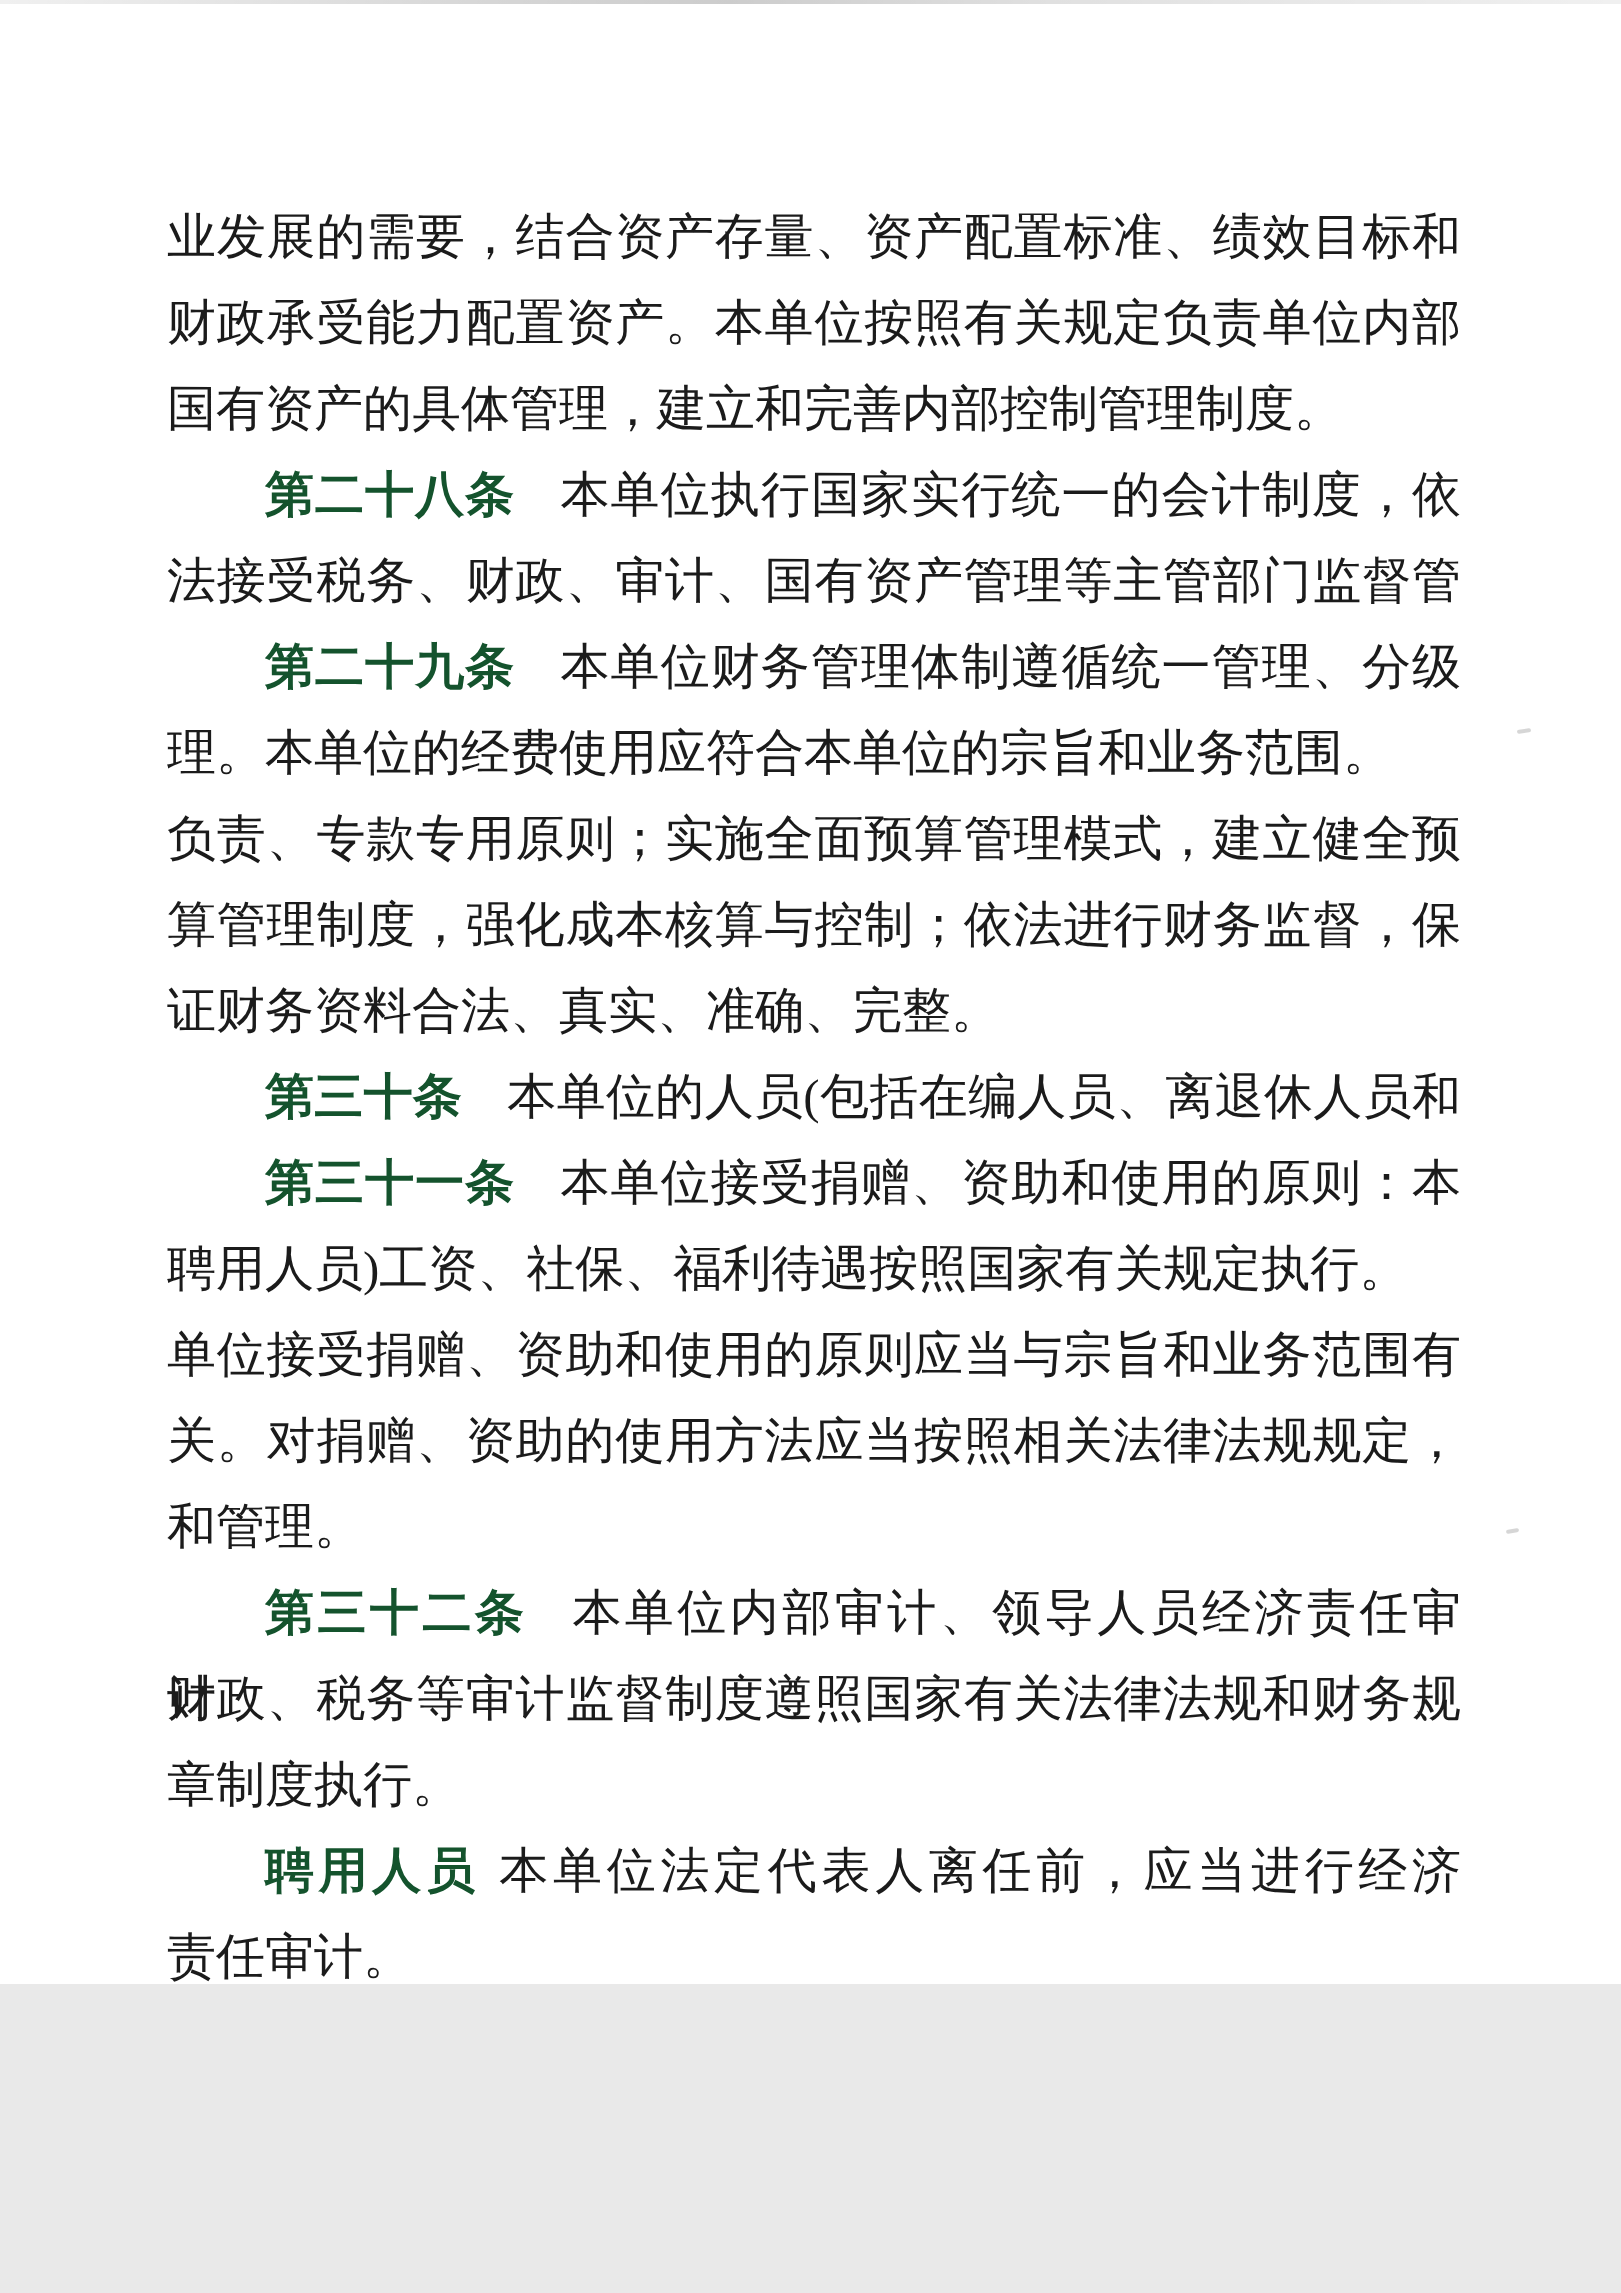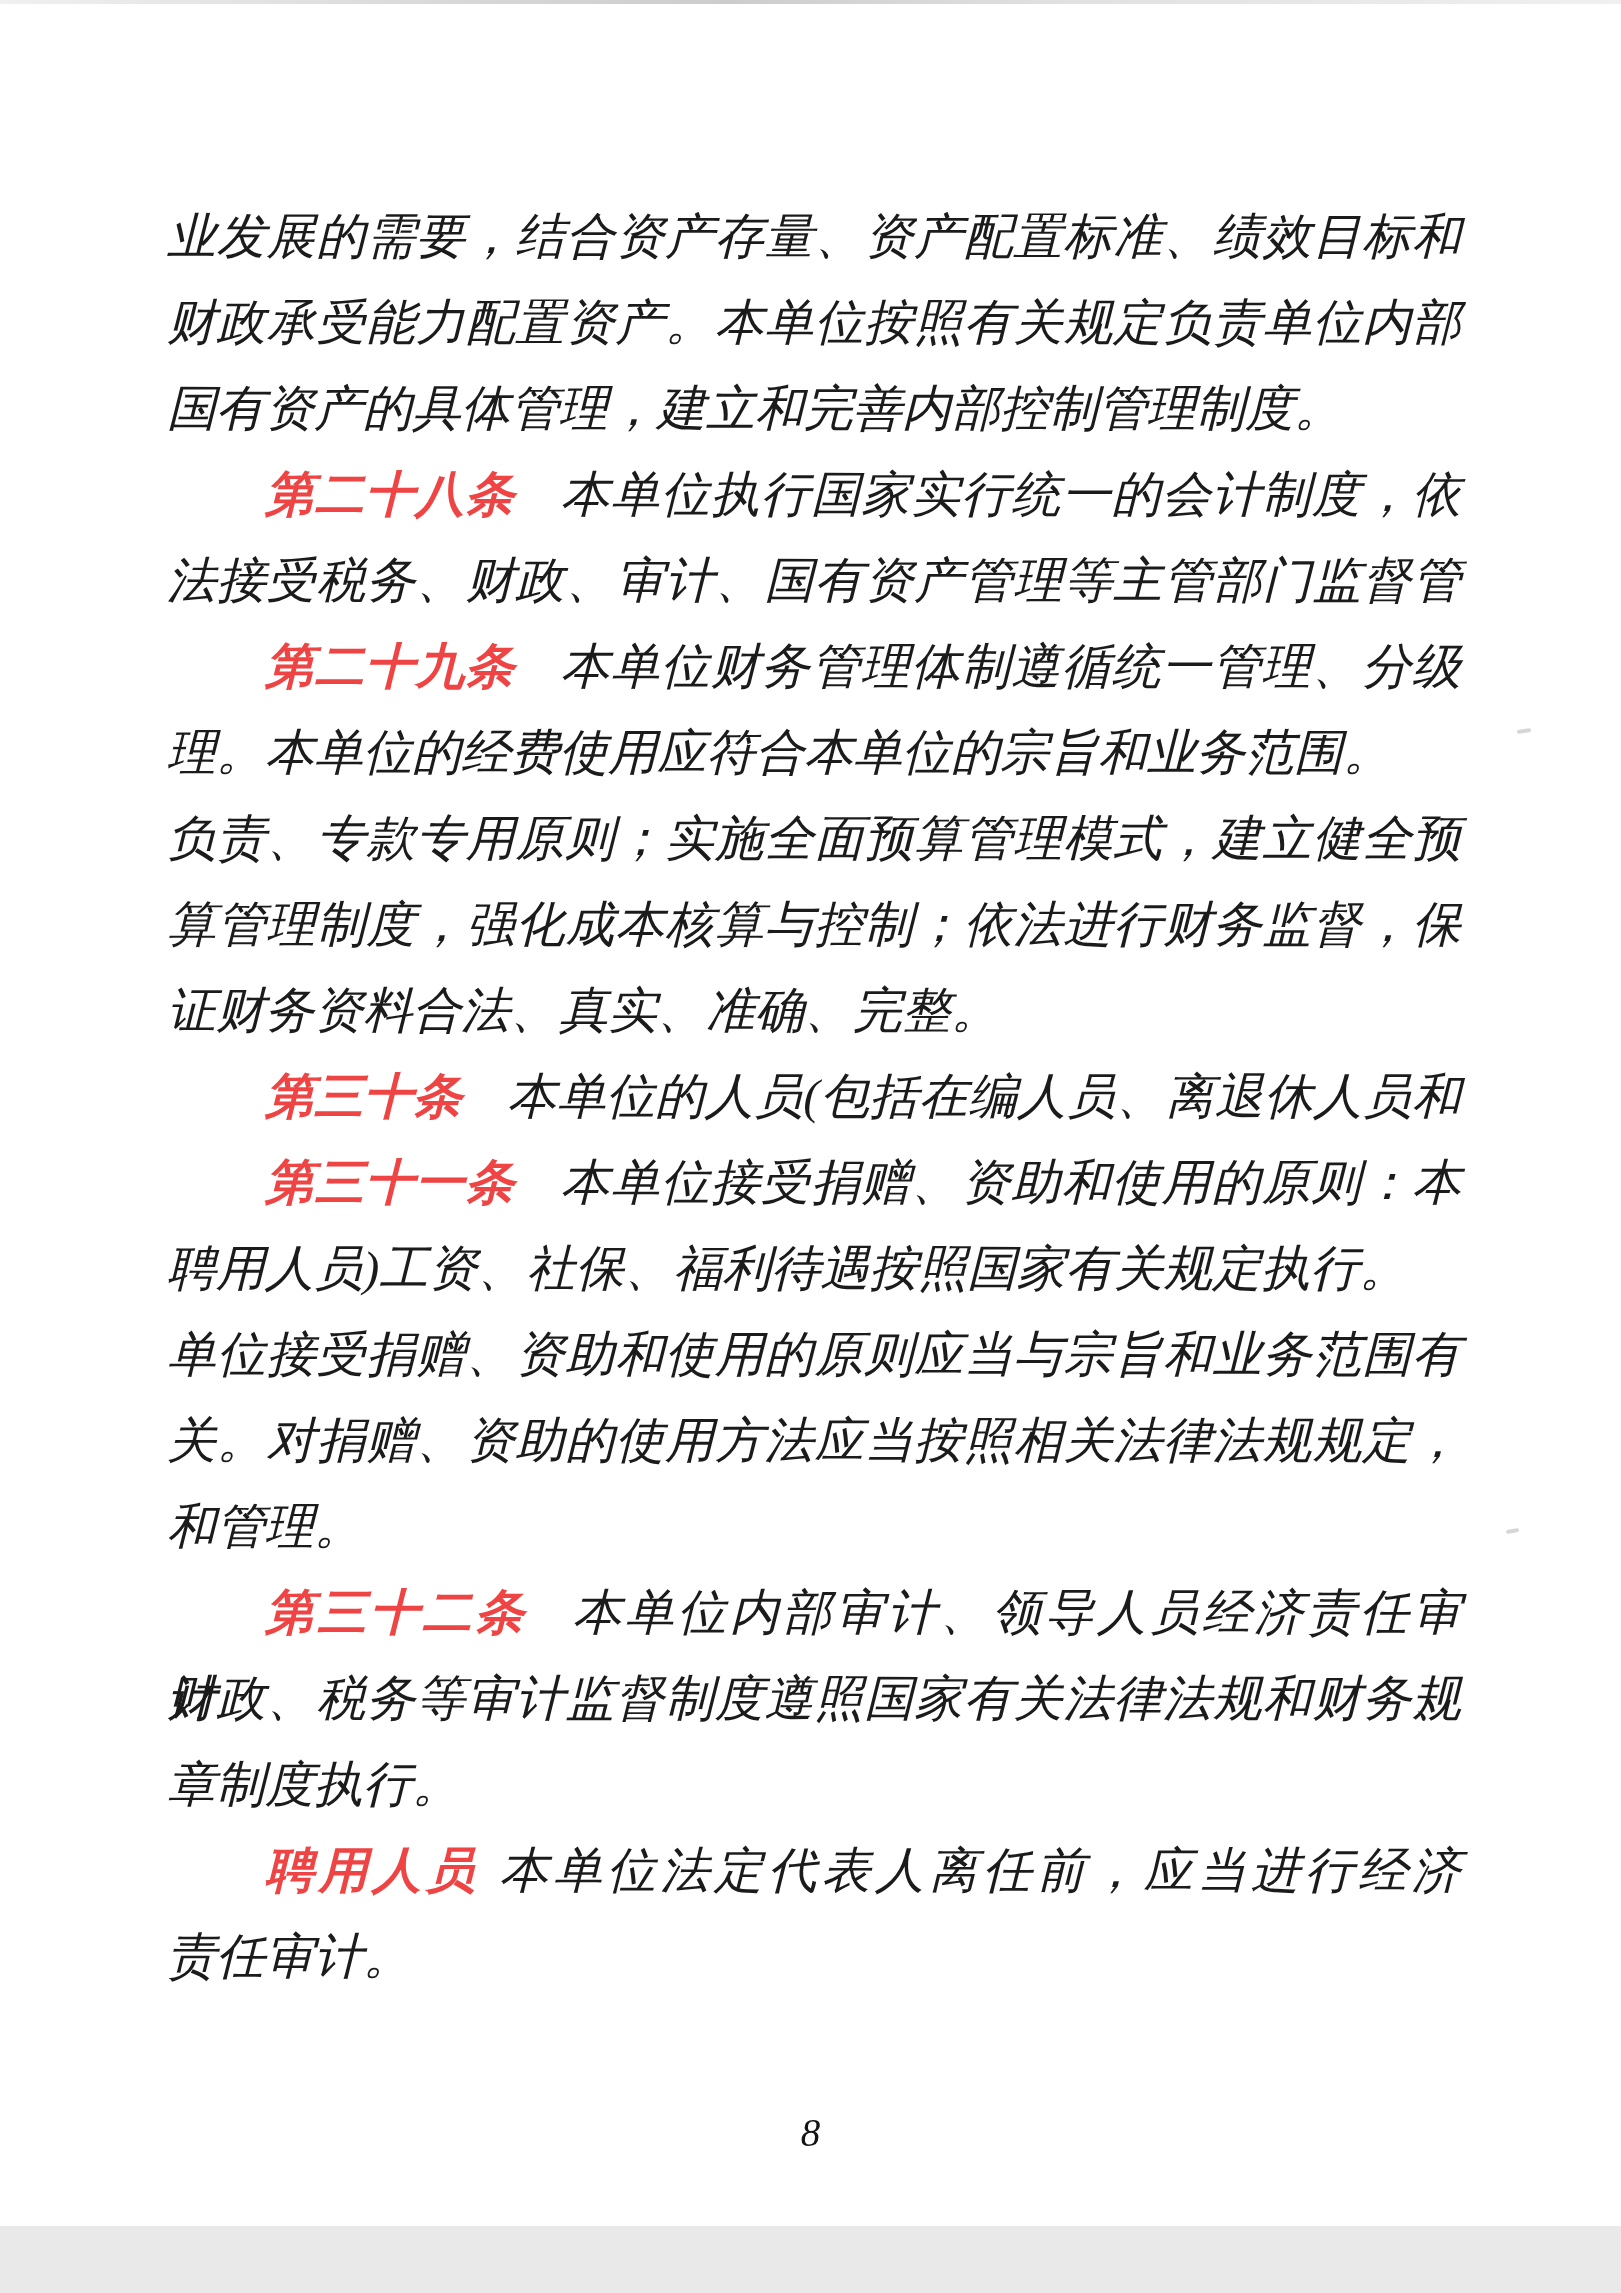--- a/index.html
+++ b/index.html
@@ -3,26 +3,25 @@
 <meta charset="utf-8">
 <style>
   html, body {
     margin: 0;
     padding: 0;
     background: #e9e9e9;
   }
   .page {
     position: relative;
     width: 1621px;
-    height: 2226px;
+    height: 1984px;
     margin: 0 auto;
     background: #ffffff;
     overflow: hidden;
     font-family: "Liberation Serif", "DejaVu Serif", serif;
-    font-style: italic;
   }
   
   .top-scan-line {
     position: absolute;
     top: 0; left: 0; right: 0;
     height: 3.9px;
     background: linear-gradient(to right,
       rgba(0,0,0,0.06),
       rgba(0,0,0,0.16) 30%,
       rgba(0,0,0,0.20) 45%,
@@ -45,21 +44,21 @@
   .line.full {
     text-align: justify;
     text-align-last: justify;
     text-justify: inter-character;
   }
   .line.indent {
     text-indent: 98px;
   }
   .article-no {
     font-weight: bold;
-    color: #ef4444;
+    color: #14532d;
     margin-right: 45px;
   }
   .line.tight .article-no {
     margin-right: 19.6px;
   }
   .page-num {
     position: absolute;
     top: 2103px;
     left: 0;
     width: 100%;

